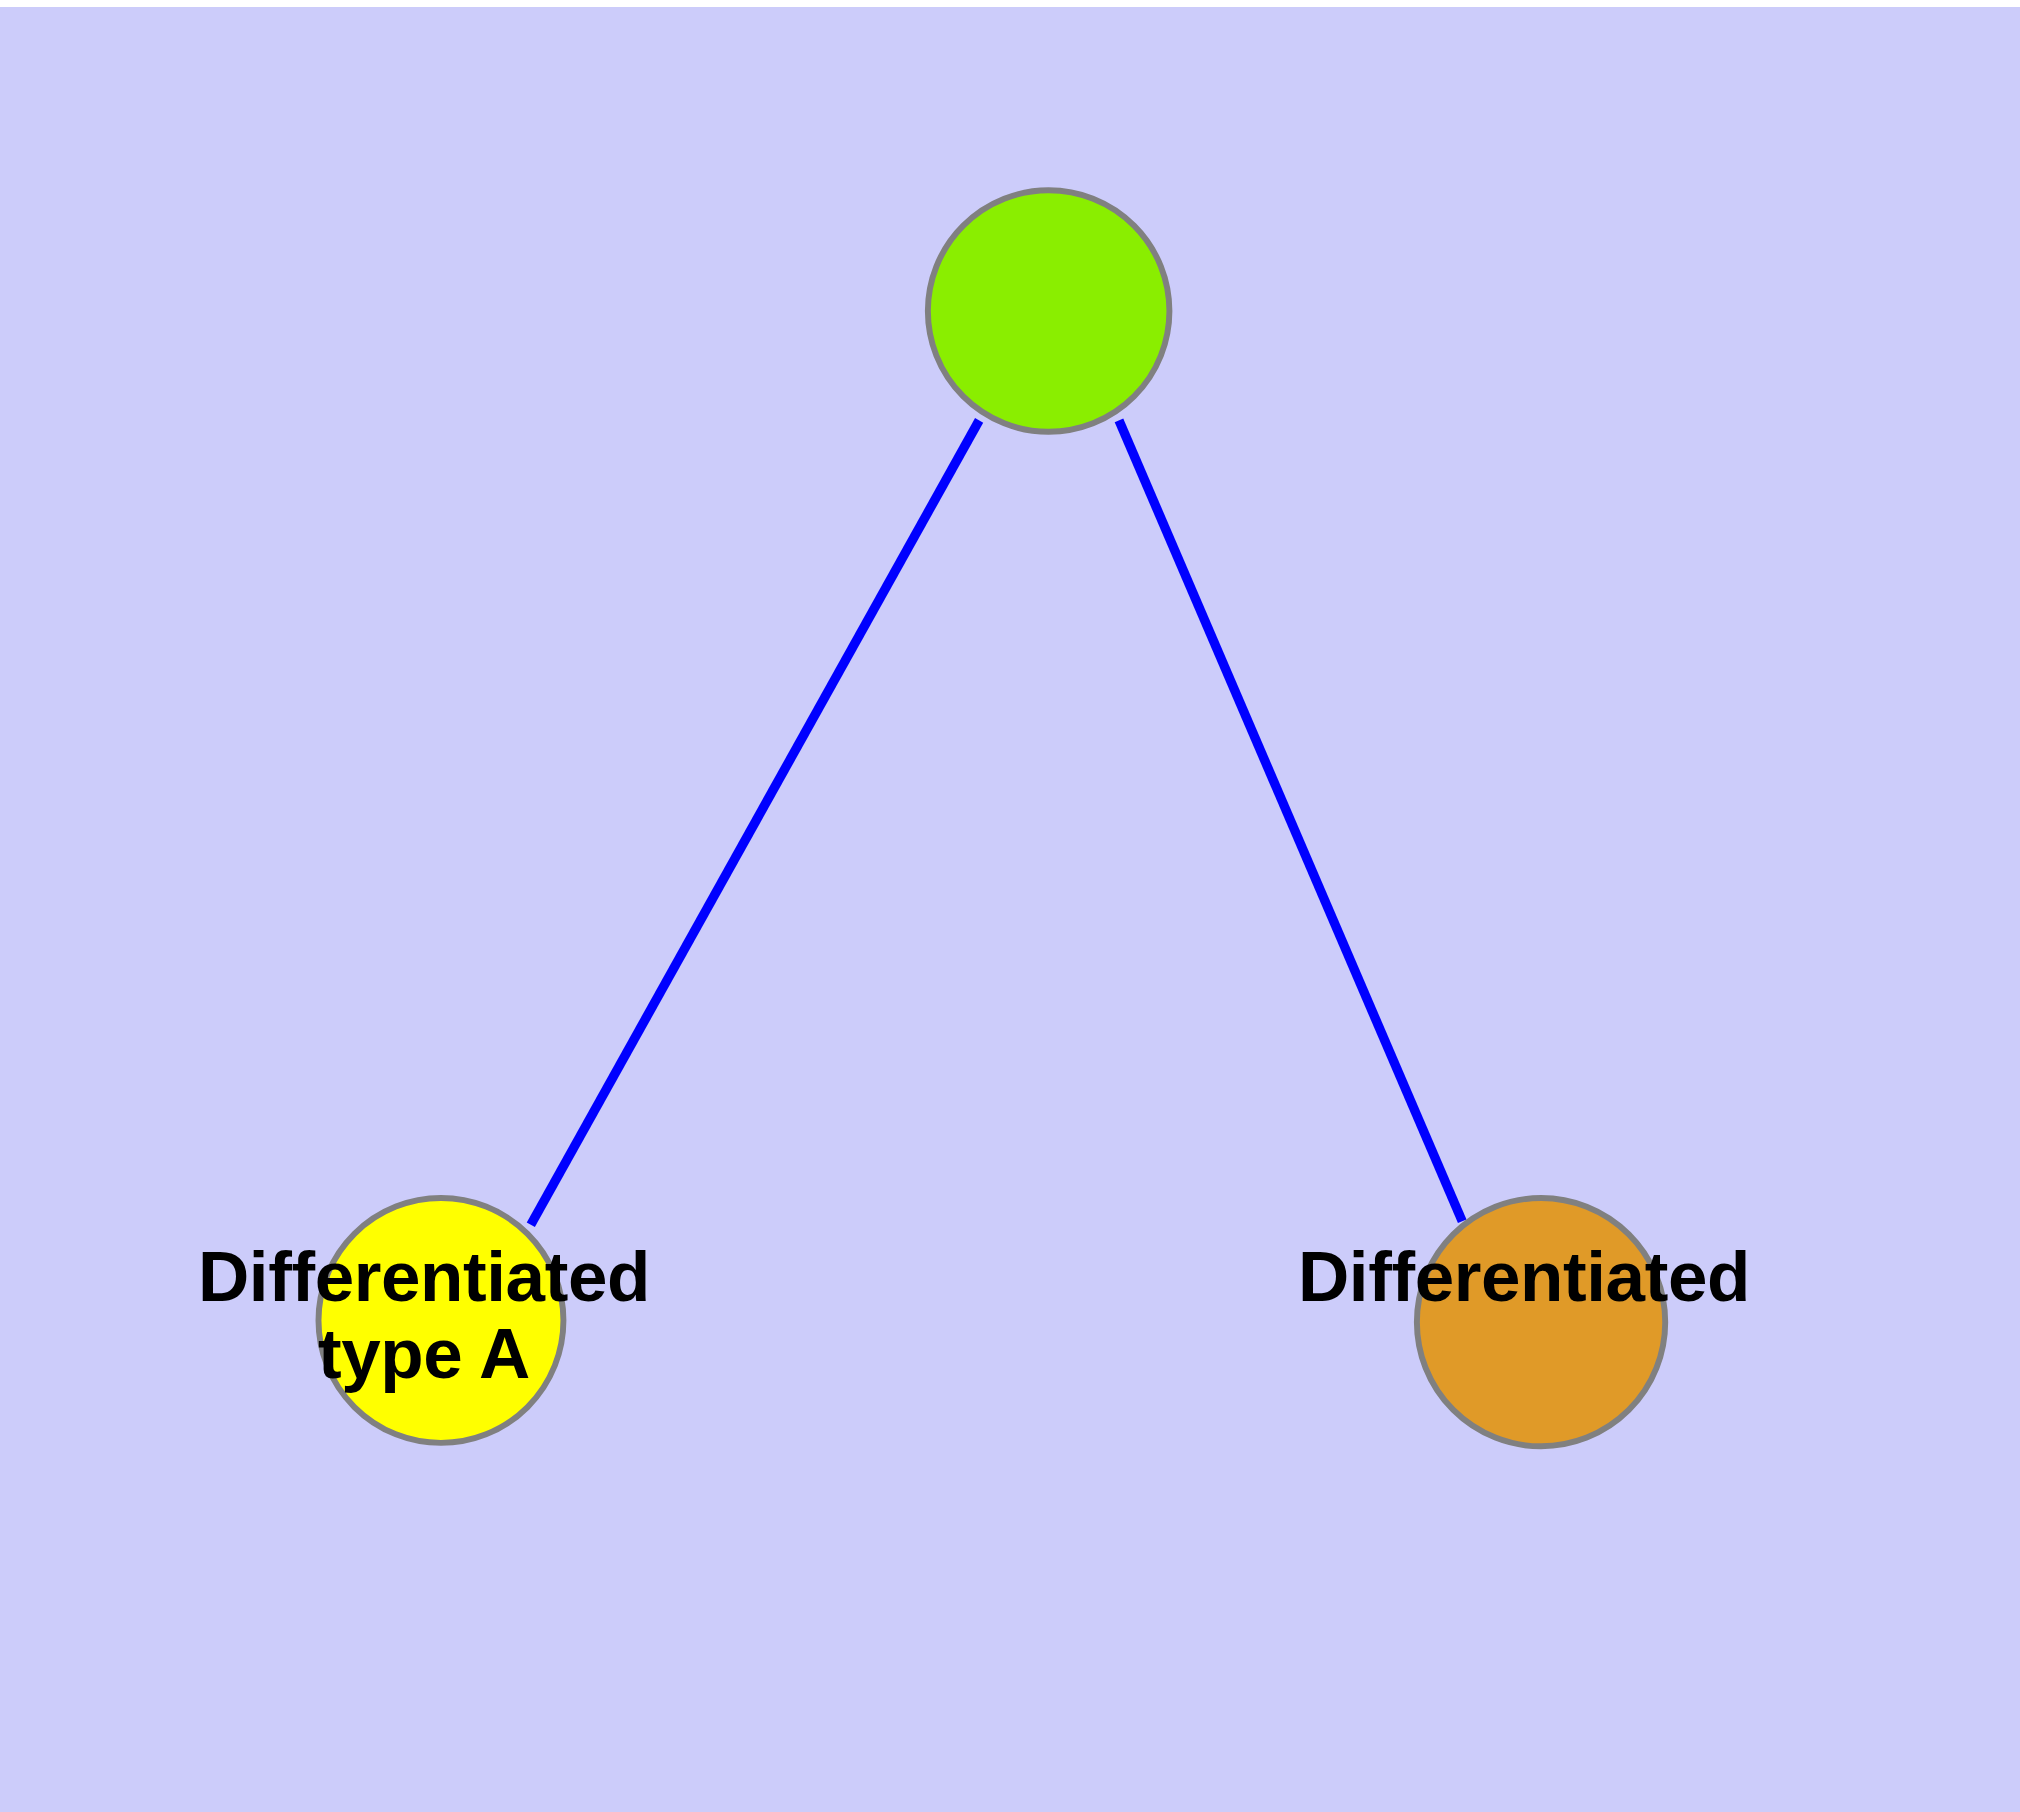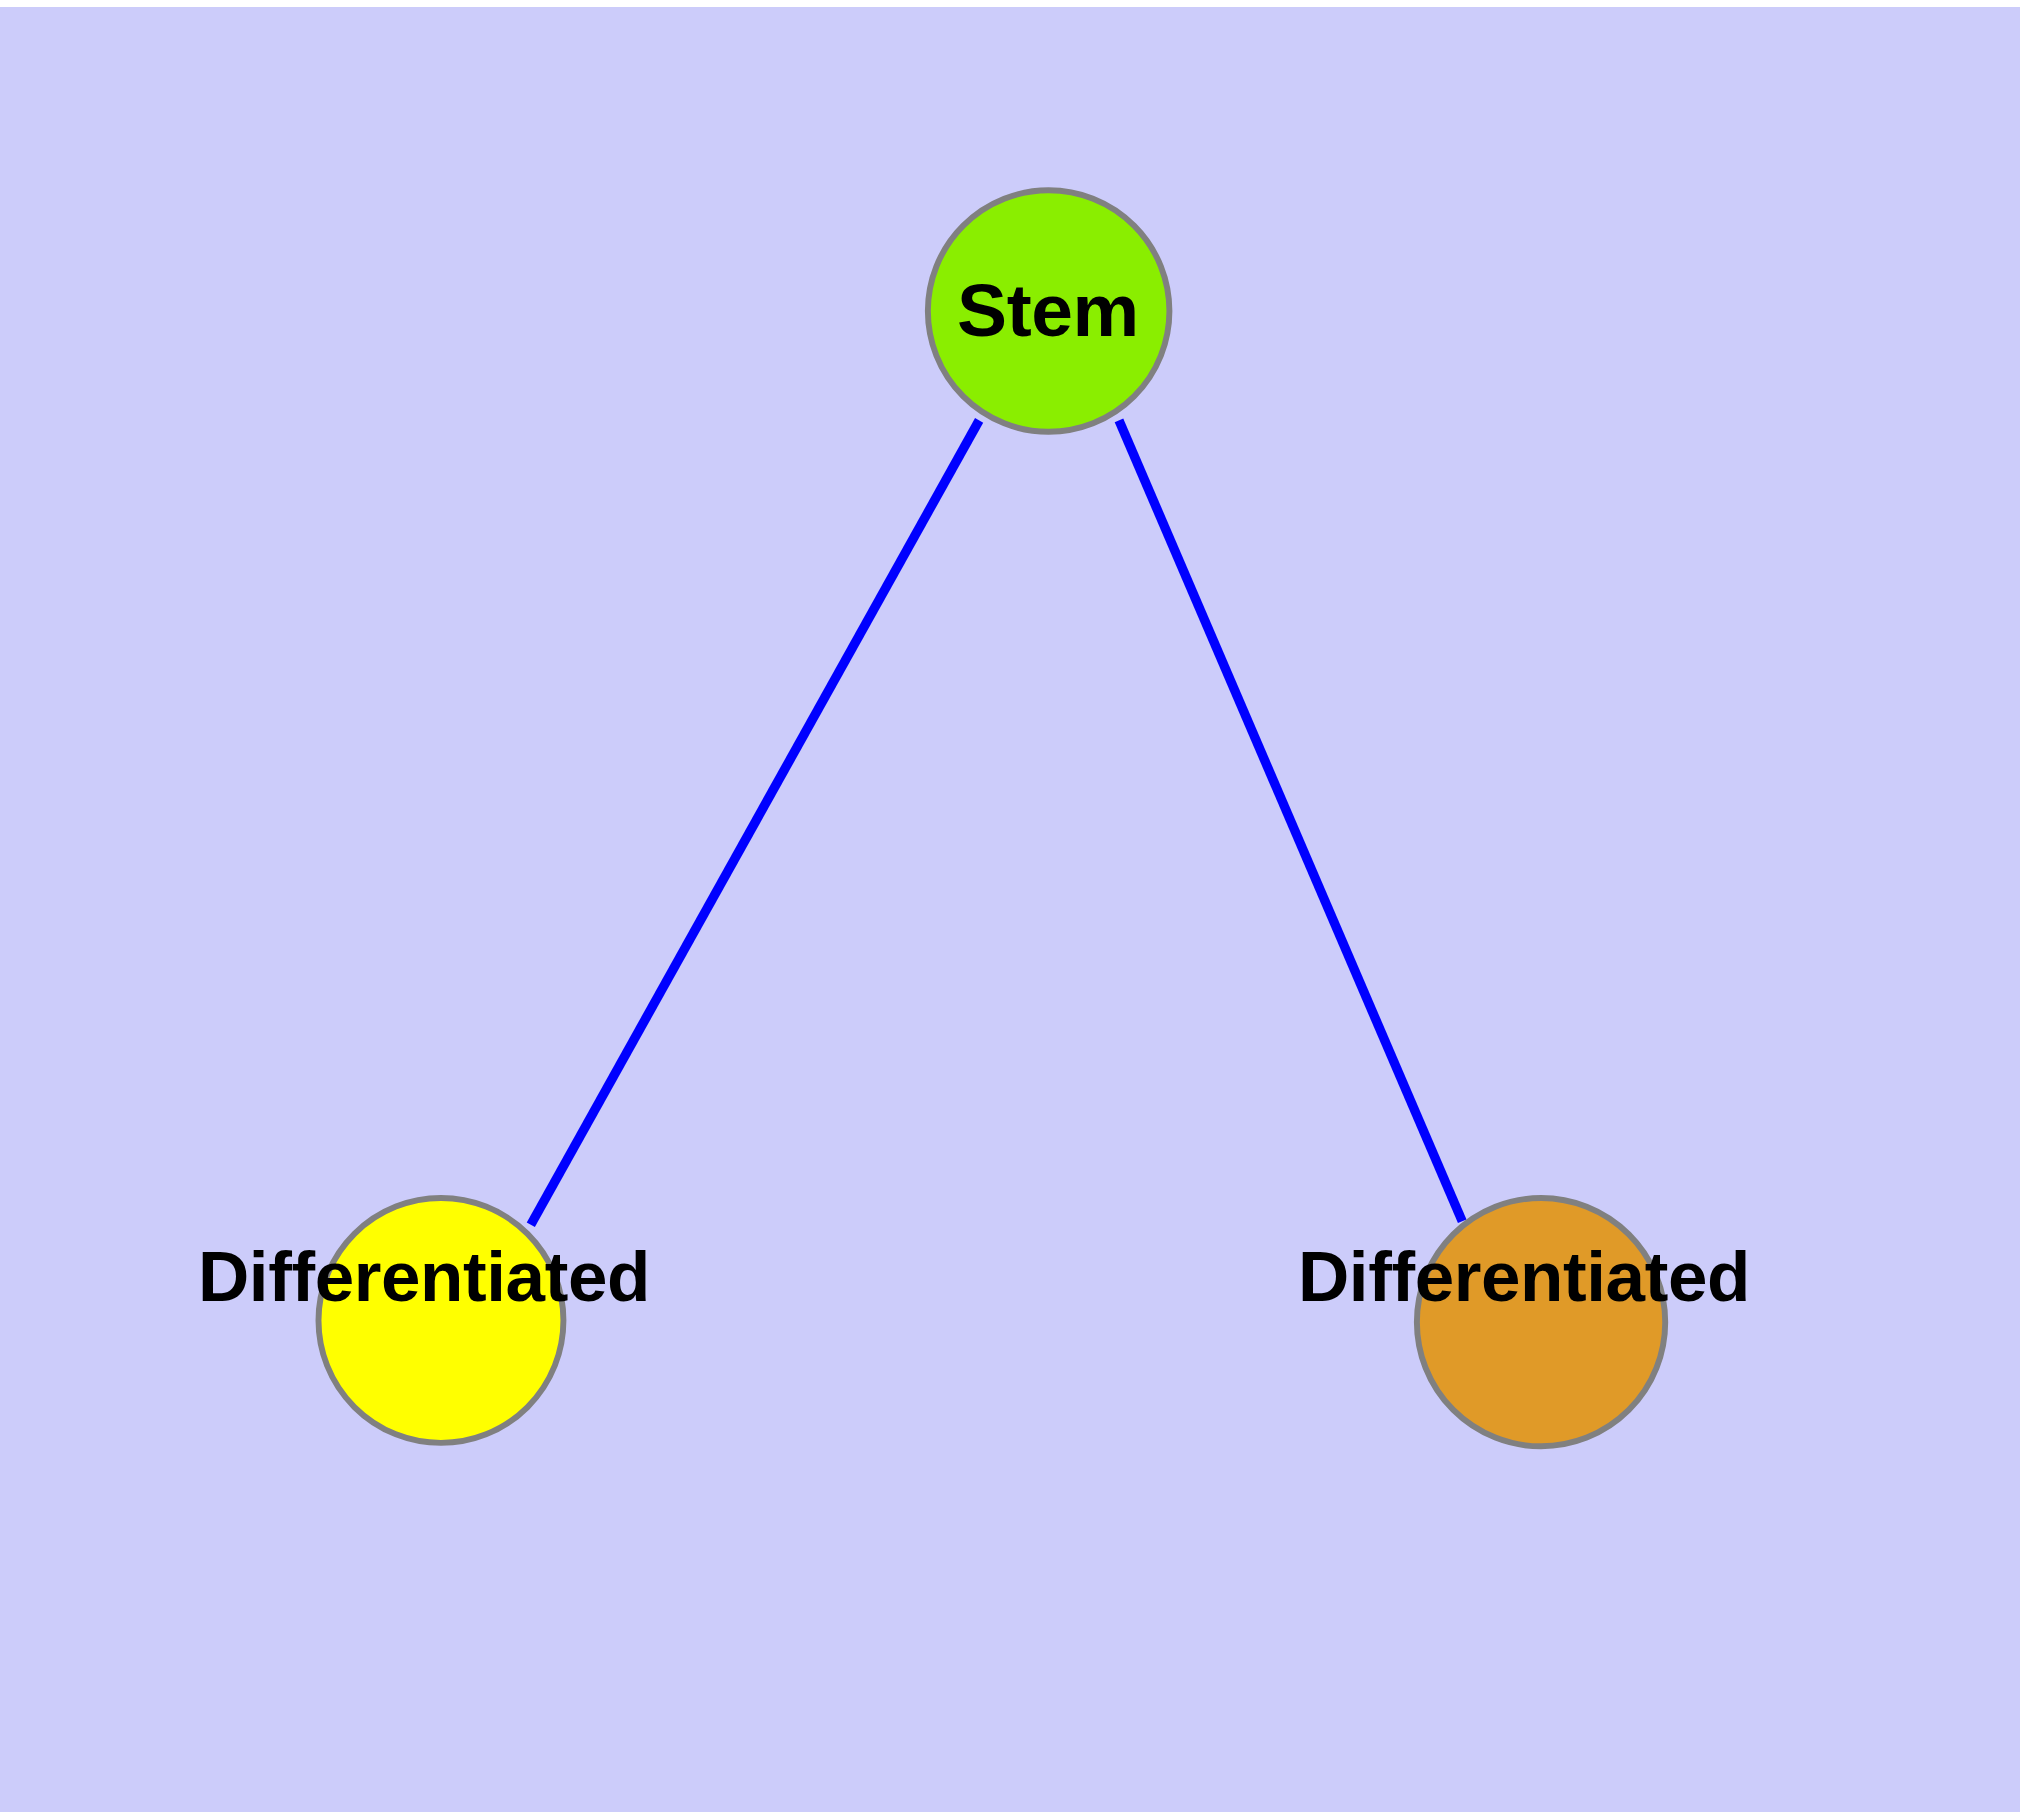--- a/index.html
+++ b/index.html
@@ -71,20 +71,19 @@
       <line x1="1155" y1="496" x2="626" y2="1445" stroke="#0000ff" stroke-width="11" stroke-linecap="butt"></line>
       <line x1="1320" y1="496" x2="1725" y2="1441" stroke="#0000ff" stroke-width="11" stroke-linecap="butt"></line>
     </g>
     <g>
       <circle cx="1237" cy="367" r="142.5" fill="#8aee00" stroke="#808080" stroke-width="7"></circle>
       <circle cx="520" cy="1558" r="144.5" fill="#ffff00" stroke="#808080" stroke-width="7"></circle>
       <circle cx="1818" cy="1560" r="146.5" fill="#e09a28" stroke="#808080" stroke-width="7"></circle>
     </g>
   </svg>
 
-  <div class="node-label" id="label-stem">Stem</div>
 
-  <div class="node-label" id="label-typeA"><span>Differentiated</span><br></div>
+  <div class="node-label" id="label-typeA"><span>Differentiated</span><br><span>type A</span></div>
 
   <div class="node-label" id="label-typeB"><span>Differentiated</span><br></div>
 
 </div>
 
 
 </body></html>

